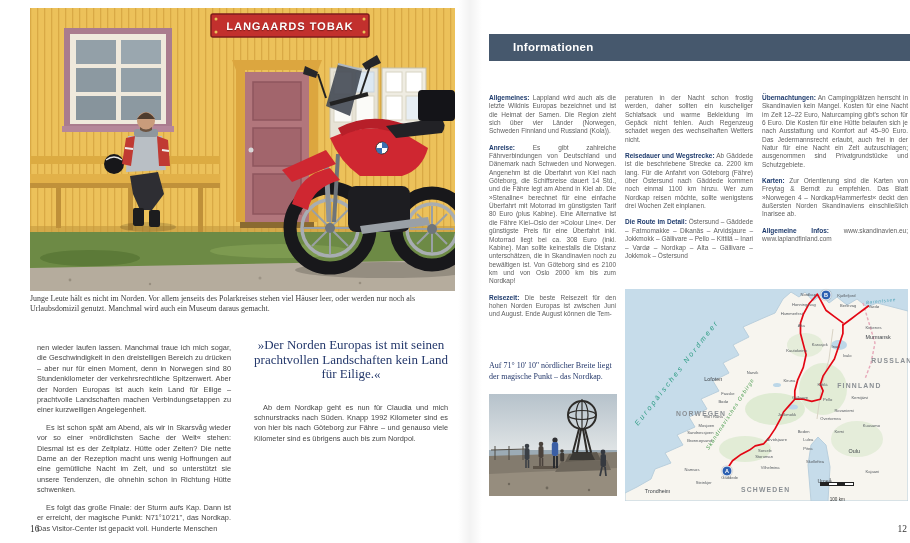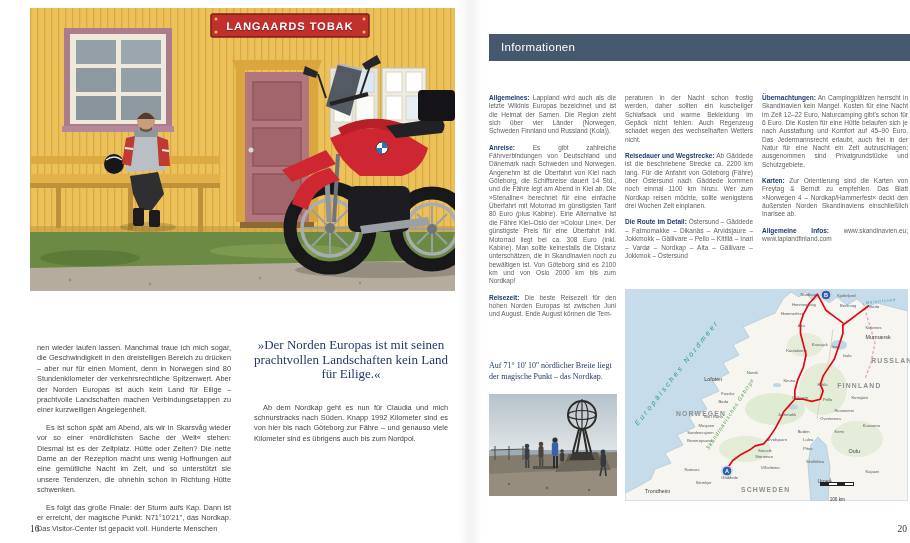--- a/index.html
+++ b/index.html
@@ -19,22 +19,22 @@
         color:#474747;text-align:justify;}
   #lcol1{left:30px;} #lcol2{left:247px;}
   .lcol p{margin:7px;}
   .lcol p.ind{text-indent:9px;}
   #pull-quote{font-family:"Liberation Serif",serif;color:#24386b;font-size:13px;line-height:14.5px;
               text-align:center;padding:2px 6px 14px 6px;}
   .pagenum{position:absolute;top:524px;font-family:"Liberation Serif",serif;font-size:9.5px;color:#333;}
   #pg16{left:30px;} #pg17{left:870px;width:37px;text-align:right;}
   
   #infobar{position:absolute;left:489px;top:34px;width:421px;height:27px;background:#46586d;}
-  #infobar span{display:block;color:#fff;font-weight:normal;font-size:11.5px;line-height:27px;
-                padding-left:12px;letter-spacing:.3px;}
+  #infobar span{display:block;color:#fff;font-weight:bold;font-size:11.5px;line-height:27px;
+                padding-left:24px;letter-spacing:.3px;}
   .rcol{position:absolute;top:94px;font-size:6.5px;line-height:8.35px;color:#5e5e5e;text-align:justify;}
   #rcol1{left:489px;width:127px;} #rcol2{left:625px;width:128px;} #rcol3{left:762px;width:146px;}
   .rcol p{margin:0 0 8px 0;}
   .rcol b{color:#1d3a6c;}
   #photo-cap{position:absolute;left:489px;top:360px;width:128px;font-family:"Liberation Serif",serif;
              font-size:8px;line-height:11px;color:#24386b;}
   #photo-nordkap{position:absolute;left:489px;top:394px;width:128px;height:102px;}
   
   #map{position:absolute;left:625px;top:289px;width:283px;height:212px;}
   #map svg{position:absolute;left:0;top:0;}
@@ -192,20 +192,21 @@
         <line x1="340" y1="58" x2="330" y2="88" stroke="#222" stroke-width="2"></line>
         <path d="M300,96 L338,86" stroke="#222" stroke-width="4"></path>
         <circle cx="352" cy="140" r="6" fill="#fff" stroke="#333" stroke-width="1"></circle>
         <path d="M352,134 A6,6 0 0 1 358,140 L352,140 Z" fill="#3a6fb0"></path>
         <path d="M352,146 A6,6 0 0 1 346,140 L352,140 Z" fill="#3a6fb0"></path>
       </g>
     </svg>
     <div id="sign-text">LANGAARDS TOBAK</div>
   </div>
 
+  <div id="caption-left">Junge Leute hält es nicht im Norden. Vor allem jenseits des Polarkreises stehen viel Häuser leer, oder werden nur noch als Urlaubsdomizil genutzt. Manchmal wird auch ein Museum daraus gemacht.</div>
 
   <div id="lcol1" class="lcol">
     <p>nen wieder laufen lassen. Manchmal traue ich mich sogar, die Geschwindigkeit in den dreistelligen Bereich zu drücken – aber nur für einen Moment, denn in Norwegen sind 80 Stundenkilometer der verkehrsrechtliche Spitzenwert. Aber der Norden Europas ist auch kein Land für Eilige – prachtvolle Landschaften machen Verbindungsetappen zu einer kurzweiligen Angelegenheit.</p>
     <p class="ind">Es ist schon spät am Abend, als wir in Skarsvåg wieder vor so einer »nördlichsten Sache der Welt« stehen: Diesmal ist es der Zeltplatz. Hütte oder Zelten? Die nette Dame an der Rezeption macht uns wenig Hoffnungen auf eine gemütliche Nacht im Zelt, und so unterstützt sie unsere Tendenzen, die ohnehin schon in Richtung Hütte schwenken.</p>
     <p class="ind">Es folgt das große Finale: der Sturm aufs Kap. Dann ist er erreicht, der magische Punkt: N71°10'21'', das Nordkap. Das Visitor-Center ist gepackt voll. Hunderte Menschen</p>
   </div>
 
   <div id="lcol2" class="lcol">
     <div id="pull-quote">»Der Norden Europas ist mit seinen prachtvollen Landschaften kein Land für Eilige.«</div>
     <p class="ind">Ab dem Nordkap geht es nun für Claudia und mich schnurstracks nach Süden. Knapp 1992 Kilometer sind es von hier bis nach Göteborg zur Fähre – und genauso viele Kilometer sind es übrigens auch bis zum Nordpol.</p>
@@ -389,16 +390,16 @@
     <div id="map-markers">
         <span class="mk" style="left: 36%; top: 86%;">A</span>
         <span class="mk" style="left: 71%; top: 3%;">B</span>
       </div>
     <div id="scalebox">
       <div id="scalebar"></div>
       <span>100 km</span>
     </div>
   </div>
 
-  <div id="pg17" class="pagenum">20</div>
+  <div id="pg17" class="pagenum">12</div>
 
   <div id="gutter"></div>
 </div>
 
 </body></html>

